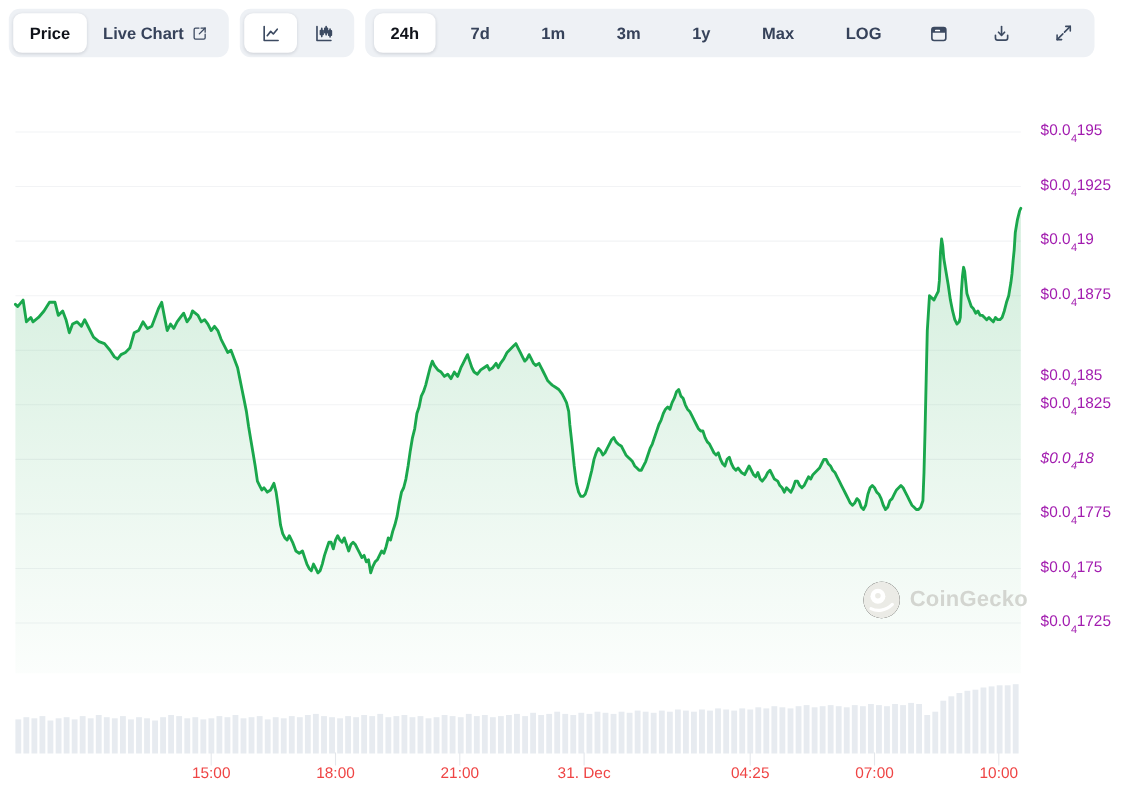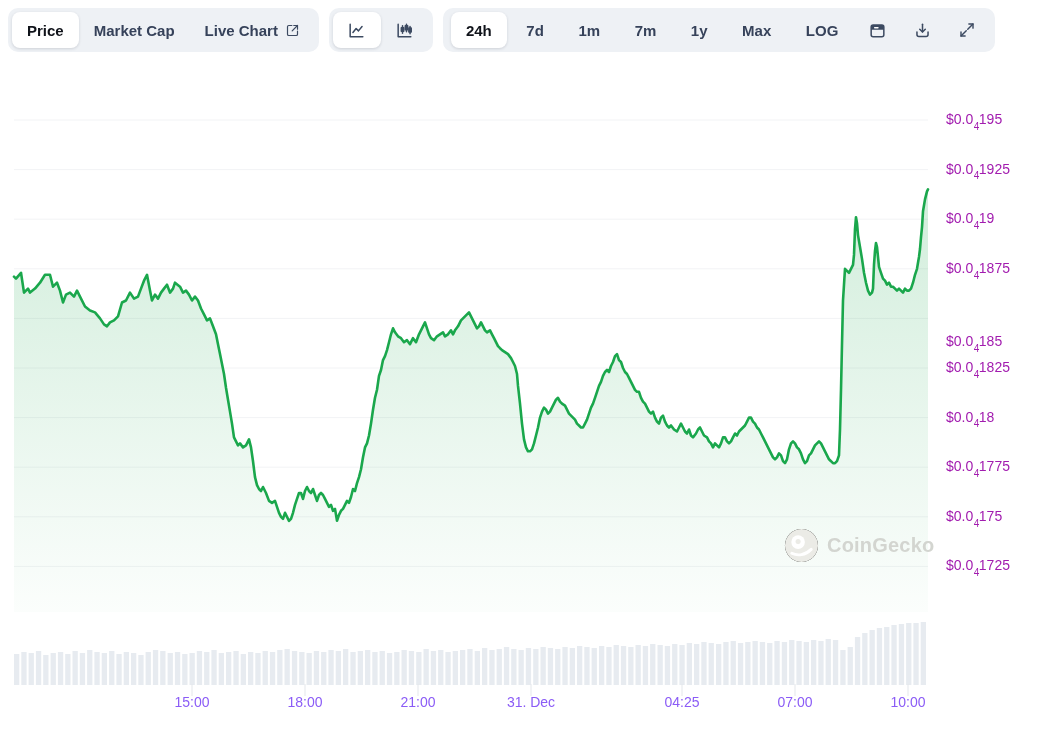--- a/index.html
+++ b/index.html
@@ -17,32 +17,31 @@
   .icon-tab.active{background:#fff;box-shadow:0 1px 3px rgba(16,24,40,.14);}
   .range-group{flex:1;justify-content:space-between;padding:4px 8px;}
   .icon-btn{border:none;background:transparent;height:36px;width:40px;border-radius:8px;
             display:flex;align-items:center;justify-content:center;cursor:pointer;}
   svg.glyph{stroke:#3c4a61;fill:none;stroke-width:1.9;stroke-linecap:round;stroke-linejoin:round;}
   
   #chart-area{position:absolute;left:0;top:52px;width:1037px;height:680px;}
   #plot{position:absolute;left:0;top:-52px;width:1037px;height:732px;}
   .y-label{position:absolute;left:946px;transform:translateY(-50%);font-size:14px;color:#a21caf;white-space:nowrap;}
   .y-label sub{font-size:10px;position:relative;top:2px;left:.5px;}
-  .x-label{position:absolute;top:694px;transform:translateX(-50%);font-size:14px;color:#8b5cf6;white-space:nowrap;}
+  .x-label{position:absolute;top:694px;transform:translateX(-50%);font-size:14px;color:#ef4444;white-space:nowrap;}
   
   .watermark{position:absolute;left:784px;top:528px;display:flex;align-items:center;gap:8px;}
   .wm-text{font-size:20px;font-weight:700;color:#d3d5d0;letter-spacing:.2px;}
 </style>
 </head>
 <body>
 
 <div class="toolbar">
   <div class="group">
     <button class="tab active">Price</button>
-    <button class="tab">Market Cap</button>
     <button class="tab">
       <span>Live Chart</span>
       <span style="display:flex;">
         <svg class="glyph" width="15" height="15" viewBox="0 0 24 24">
           <path d="M20 13v5a2 2 0 0 1-2 2H6a2 2 0 0 1-2-2V6a2 2 0 0 1 2-2h5"></path>
           <path d="M14 4h6v6"></path>
             <path d="M20 4l-8.5 8.5"></path>
         </svg>
       </span>
     </button>
@@ -69,21 +68,21 @@
             <rect x="17.5" y="9" width="3" height="5" fill="#3c4a61"></rect>
         </svg>
       </span>
     </button>
   </div>
 
   <div class="group range-group">
     <button class="tab active">24h</button>
     <button class="tab">7d</button>
     <button class="tab">1m</button>
-    <button class="tab">7m</button>
+    <button class="tab">3m</button>
     <button class="tab">1y</button>
     <button class="tab">Max</button>
     <button class="tab">LOG</button>
     <button class="icon-btn">
       <span style="display:flex;">
         <svg class="glyph" width="19" height="19" viewBox="0 0 24 24">
           <rect x="4" y="5" width="16" height="15" rx="2.5"></rect>
           <path d="M4 7.5a2.5 2.5 0 0 1 2.5-2.5h11A2.5 2.5 0 0 1 20 7.5V11H4z" fill="#3c4a61" stroke="none"></path>
           <path d="M8.5 8.5h4" stroke="#fff" stroke-width="2"></path>
         </svg>
@@ -275,21 +274,21 @@
       </g>
   </svg>
 </div>
 <div id="y-labels">
     <div class="y-label" style="top: 120px;">$0.0<sub>4</sub>195</div>
     <div class="y-label" style="top: 169.6px;">$0.0<sub>4</sub>1925</div>
     <div class="y-label" style="top: 219.2px;">$0.0<sub>4</sub>19</div>
     <div class="y-label" style="top: 268.8px;">$0.0<sub>4</sub>1875</div>
     <div class="y-label" style="top: 318.4px; margin-top: 24px;">$0.0<sub>4</sub>185</div>
     <div class="y-label" style="top: 368px;">$0.0<sub>4</sub>1825</div>
-    <div class="y-label" style="top: 417.6px;">$0.0<sub>4</sub>18</div>
+    <div class="y-label" style="top: 417.6px; font-style: italic;">$0.0<sub>4</sub>18</div>
     <div class="y-label" style="top: 467.2px;">$0.0<sub>4</sub>1775</div>
     <div class="y-label" style="top: 516.8px; text-align: center;">$0.0<sub>4</sub>175</div>
     <div class="y-label" style="top: 566.4px;">$0.0<sub>4</sub>1725</div>
   </div>
 <div id="x-labels">
     <div class="x-label" style="left: 192px;">15:00</div>
     <div class="x-label" style="left: 305px;">18:00</div>
     <div class="x-label" style="left: 418px;">21:00</div>
     <div class="x-label" style="left: 531px;">31. Dec</div>
     <div class="x-label" style="left: 682px;">04:25</div>

